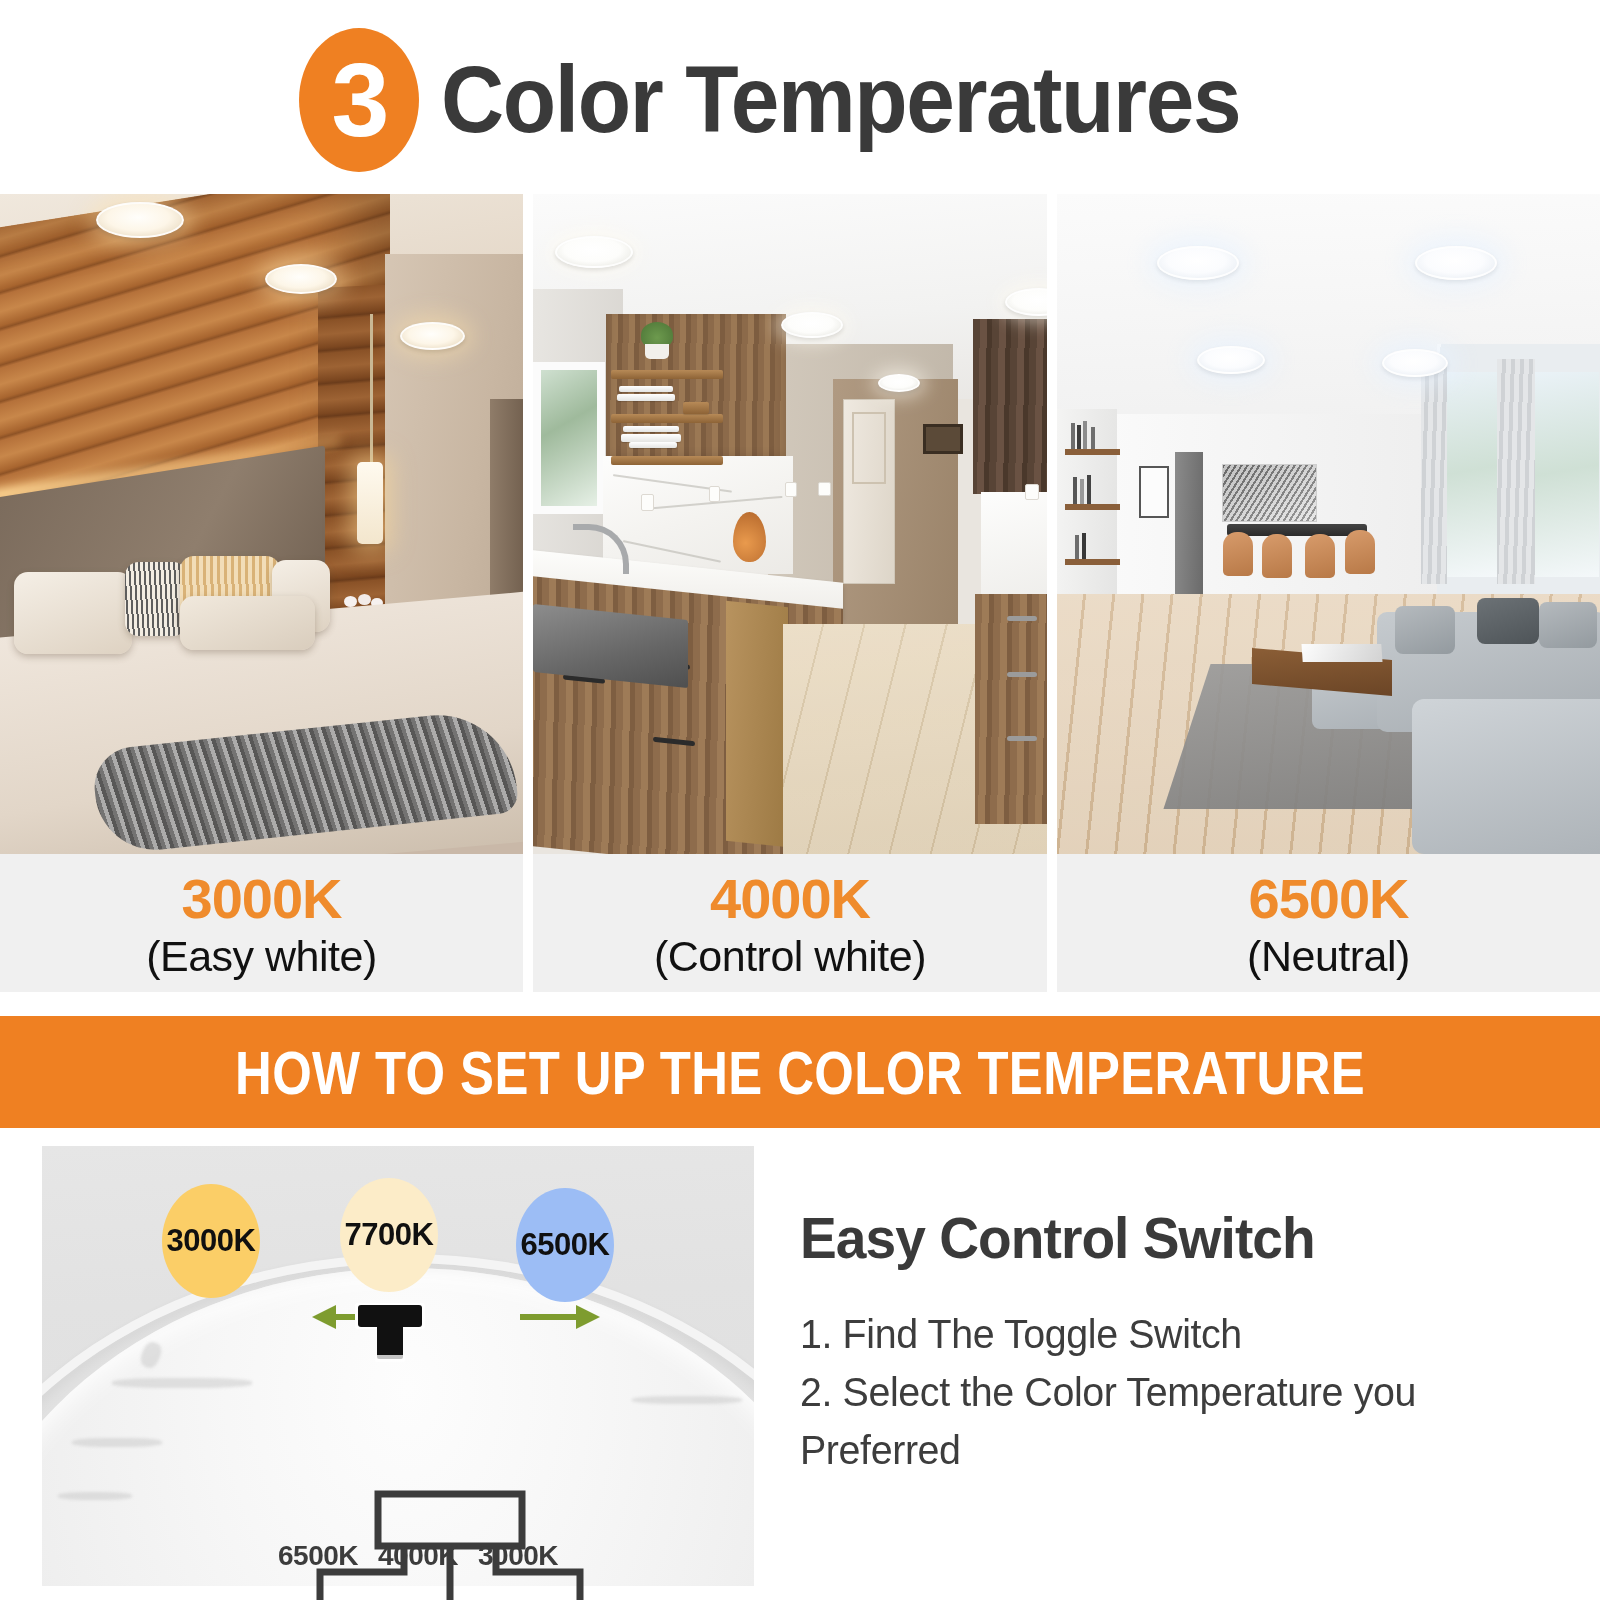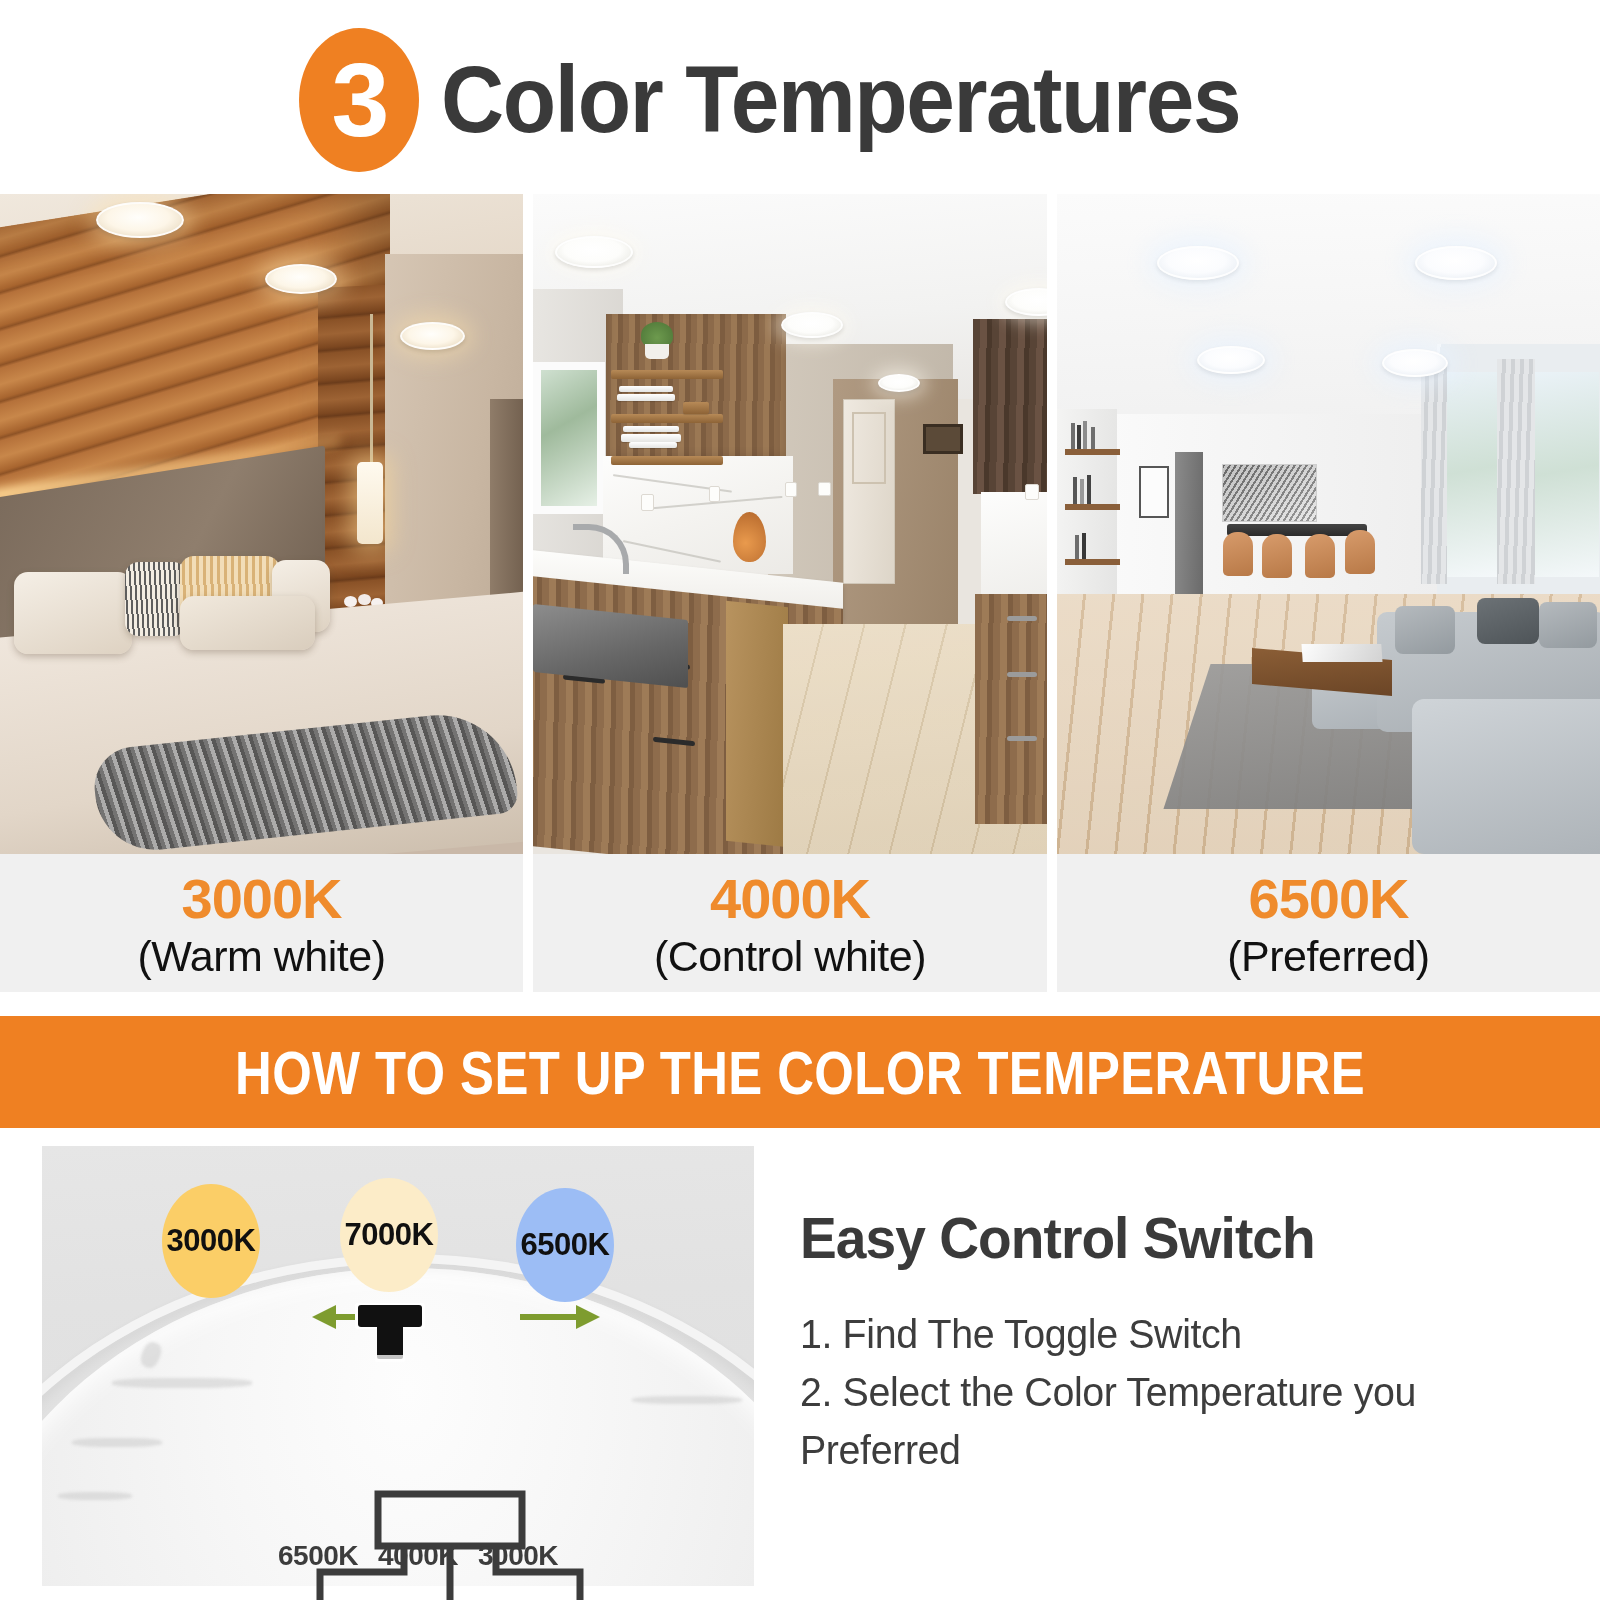--- a/index.html
+++ b/index.html
@@ -579,21 +579,21 @@
         <div class="bed-pillow" style="left:272px; top:366px; width:58px; height:72px;"></div>
         <div class="bed-pillow" style="left:180px; top:402px; width:135px;height:54px; background:linear-gradient(160deg,#f1e9dd,#d9cdbd);"></div>
         <div class="bed-throw"></div>
         <div class="fixture warm" style="left:96px;  top:8px;   width:88px; height:36px;"></div>
         <div class="fixture warm" style="left:265px; top:70px;  width:72px; height:30px;"></div>
         <div class="fixture warm" style="left:400px; top:128px; width:65px; height:28px;"></div>
       </div>
     </div>
     <div class="caption">
       <div class="kelvin">3000K</div>
-      <div class="desc">(Warm white)</div>
+      <div class="desc">(Easy white)</div>
     </div>
   </div>
 
   <div class="panel">
     <div class="photo">
       <div class="sc-kit">
         <div class="kit-ceiling"></div>
         <div class="kit-backwall"></div>
         <div class="kit-hall"></div>
         <div class="kit-door">
@@ -700,21 +700,21 @@
         <div class="liv-coffee-table"></div>
         <div class="liv-mag"></div>
         <div class="fixture cool" style="left:100px; top:52px;  width:82px; height:34px;"></div>
         <div class="fixture cool" style="left:358px; top:52px;  width:82px; height:34px;"></div>
         <div class="fixture cool" style="left:140px; top:152px; width:68px; height:28px;"></div>
         <div class="fixture cool" style="left:325px; top:155px; width:66px; height:28px;"></div>
       </div>
     </div>
     <div class="caption">
       <div class="kelvin">6500K</div>
-      <div class="desc">(Preferred)</div>
+      <div class="desc">(Neutral)</div>
     </div>
   </div>
 
 </div>
 
 <div class="banner">
   <div class="banner-text">HOW TO SET UP THE COLOR TEMPERATURE</div>
 </div>
 
 <div class="bottom">
@@ -725,21 +725,21 @@
     <div class="lamp-scuff" style="left:70px;top:232px;width:140px;height:10px;"></div>
     <div class="lamp-scuff" style="left:100px;top:196px;width:18px;height:26px;transform:rotate(22deg)"></div>
     <div class="lamp-scuff" style="left:30px;top:292px;width:90px;height:9px;"></div>
     <div class="lamp-scuff" style="left:16px;top:346px;width:74px;height:8px;"></div>
     <div class="lamp-scuff" style="left:590px;top:250px;width:110px;height:8px;"></div>
 
     <div class="kbubble" style="left:120px; top:38px; background:#FBCE67;">
       <span>3000K</span>
     </div>
     <div class="kbubble" style="left:298px; top:32px; background:#FCECC8;">
-      <span>7000K</span>
+      <span>7700K</span>
     </div>
     <div class="kbubble" style="left:474px; top:42px; background:#9CBDF5;">
       <span>6500K</span>
     </div>
 
     <div class="arrow left" style="left:292px; top:168px; width:58px;"></div>
     <div class="arrow right" style="left:478px; top:168px; width:58px;"></div>
   </div>
 
   <div class="text-col">

